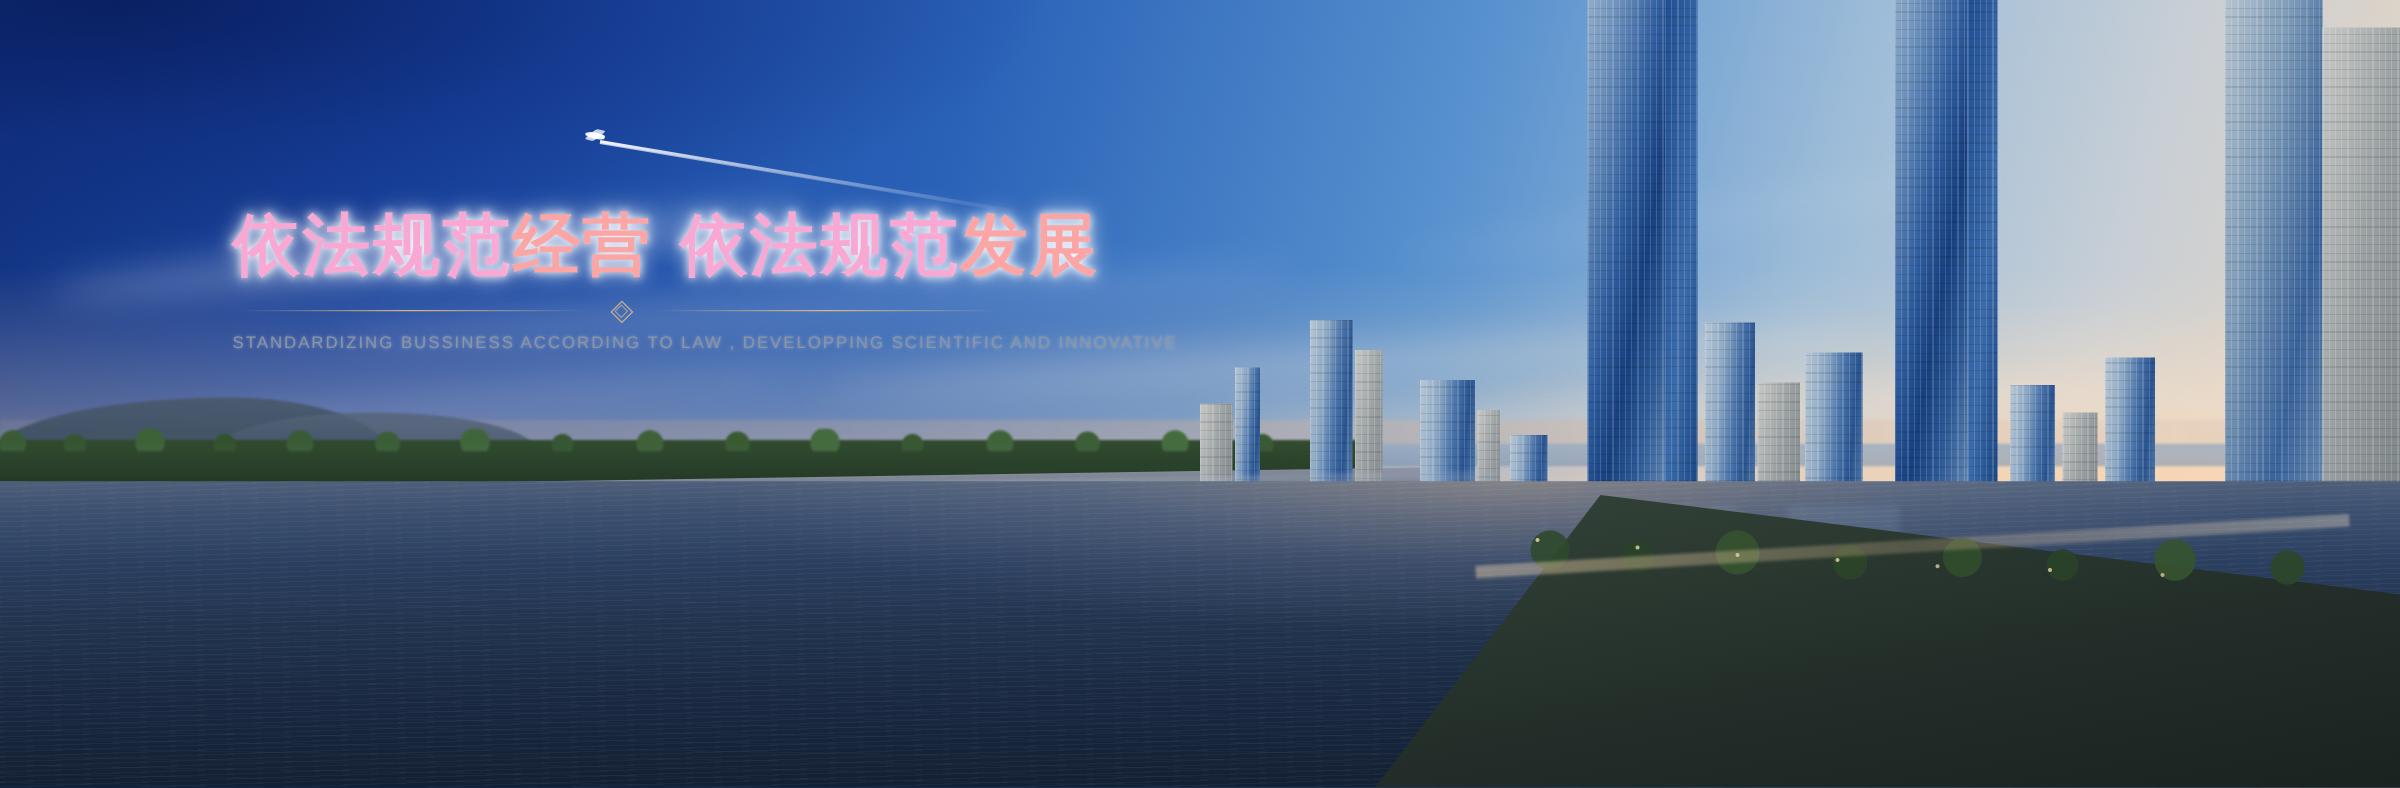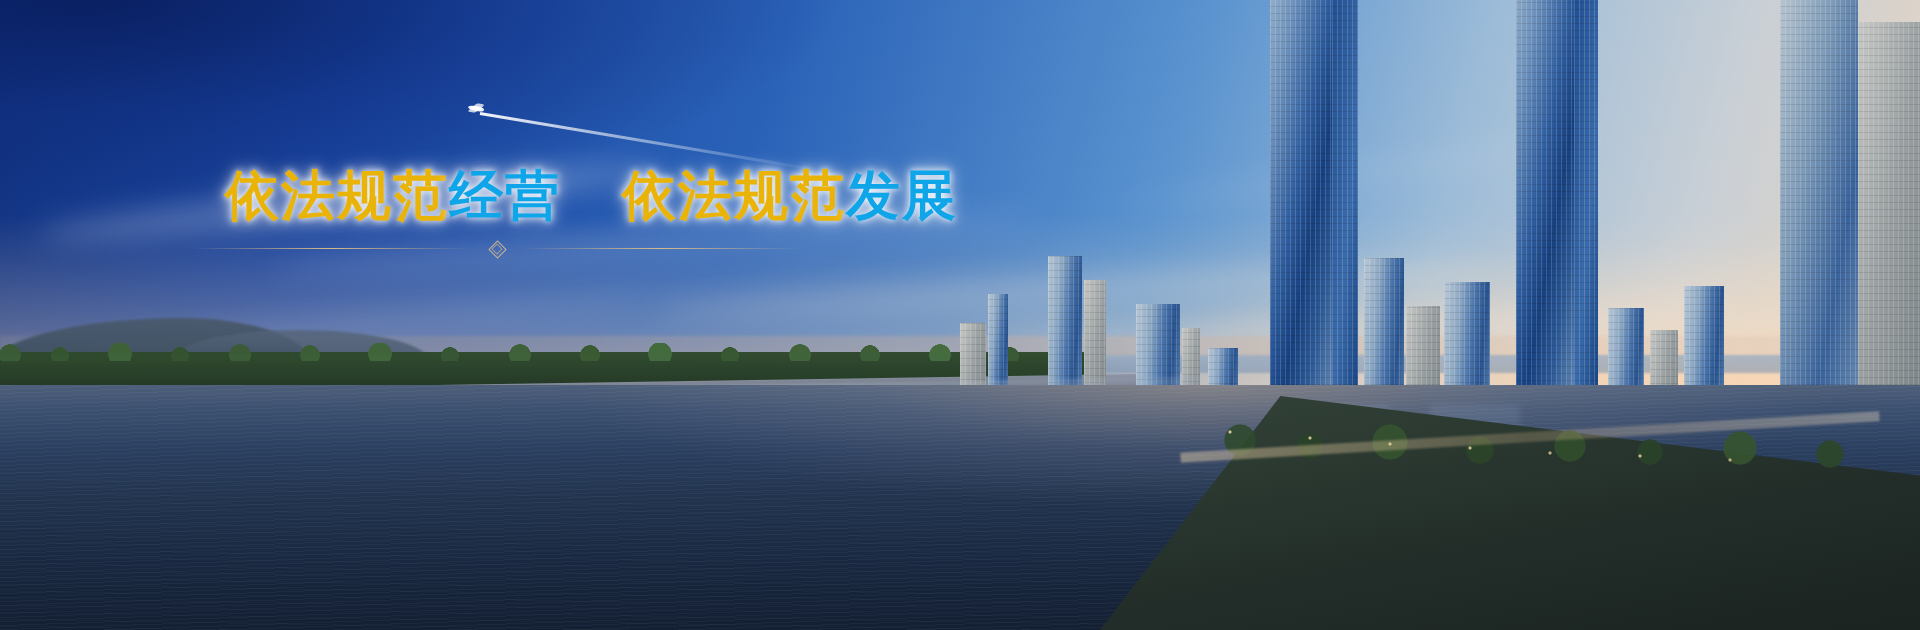--- a/index.html
+++ b/index.html
@@ -134,22 +134,22 @@
   .refl{position:absolute;top:405px;width:90px;height:150px;opacity:.2;filter:blur(3px);
     background:linear-gradient(180deg,rgba(180,205,230,.6),rgba(60,90,130,0));}
 
   
   .textblock{position:absolute;left:186px;top:168px;width:620px;text-align:center;}
   .headline{
     font-size:54px;line-height:1.05;font-weight:bold;letter-spacing:2px;white-space:nowrap;
     font-family:"DejaVu Sans","Liberation Sans",sans-serif;
     text-shadow:0 0 7px rgba(255,255,255,.95),0 0 14px rgba(255,255,255,.7),0 0 22px rgba(255,255,255,.45);
   }
-  .h-blue{color:#eab308;margin-left:39px;}
-  .h-gold{color:#0ea5e9;font-family:Liberation Serif, serif;}
+  .h-blue{color:#f9a8d4;}
+  .h-gold{color:#fca5a5;font-family:Liberation Serif, serif;}
   .h-gap{display:inline-block;width:22px;}
   .divider{position:relative;margin:18px auto 0;width:606px;height:12px;}
   .divider .ln{position:absolute;top:5px;height:1px;
     background:linear-gradient(90deg,rgba(214,178,120,0),rgba(222,190,135,.95),rgba(214,178,120,0));}
   .divider .ln.l{left:0;width:276px;}
   .divider .ln.r{right:0;width:276px;}
   .divider .dia{position:absolute;left:50%;top:0;width:11px;height:11px;margin-left:-5.5px;
     border:1px solid rgba(222,190,140,.85);transform:rotate(45deg);}
   .divider .dia2{position:absolute;left:50%;top:2.5px;width:6px;height:6px;margin-left:-3px;
     border:1px solid rgba(222,190,140,.6);transform:rotate(45deg);}
@@ -271,15 +271,16 @@
   <div class="textblock">
     <div class="headline"><span class="h-blue">依法规范</span><span class="h-gold">经营</span><span class="h-gap"></span><span class="h-blue">依法规范</span><span class="h-gold">发展</span></div>
 
     <div class="divider">
       <div class="ln l"></div>
       <div class="dia"></div>
       <div class="dia2"></div>
       <div class="ln r"></div>
     </div>
 
+    <div class="subtitle">STANDARDIZING BUSSINESS ACCORDING TO LAW , DEVELOPPING SCIENTIFIC AND INNOVATIVE</div>
   </div>
 
 </div>
 
 </body></html>

